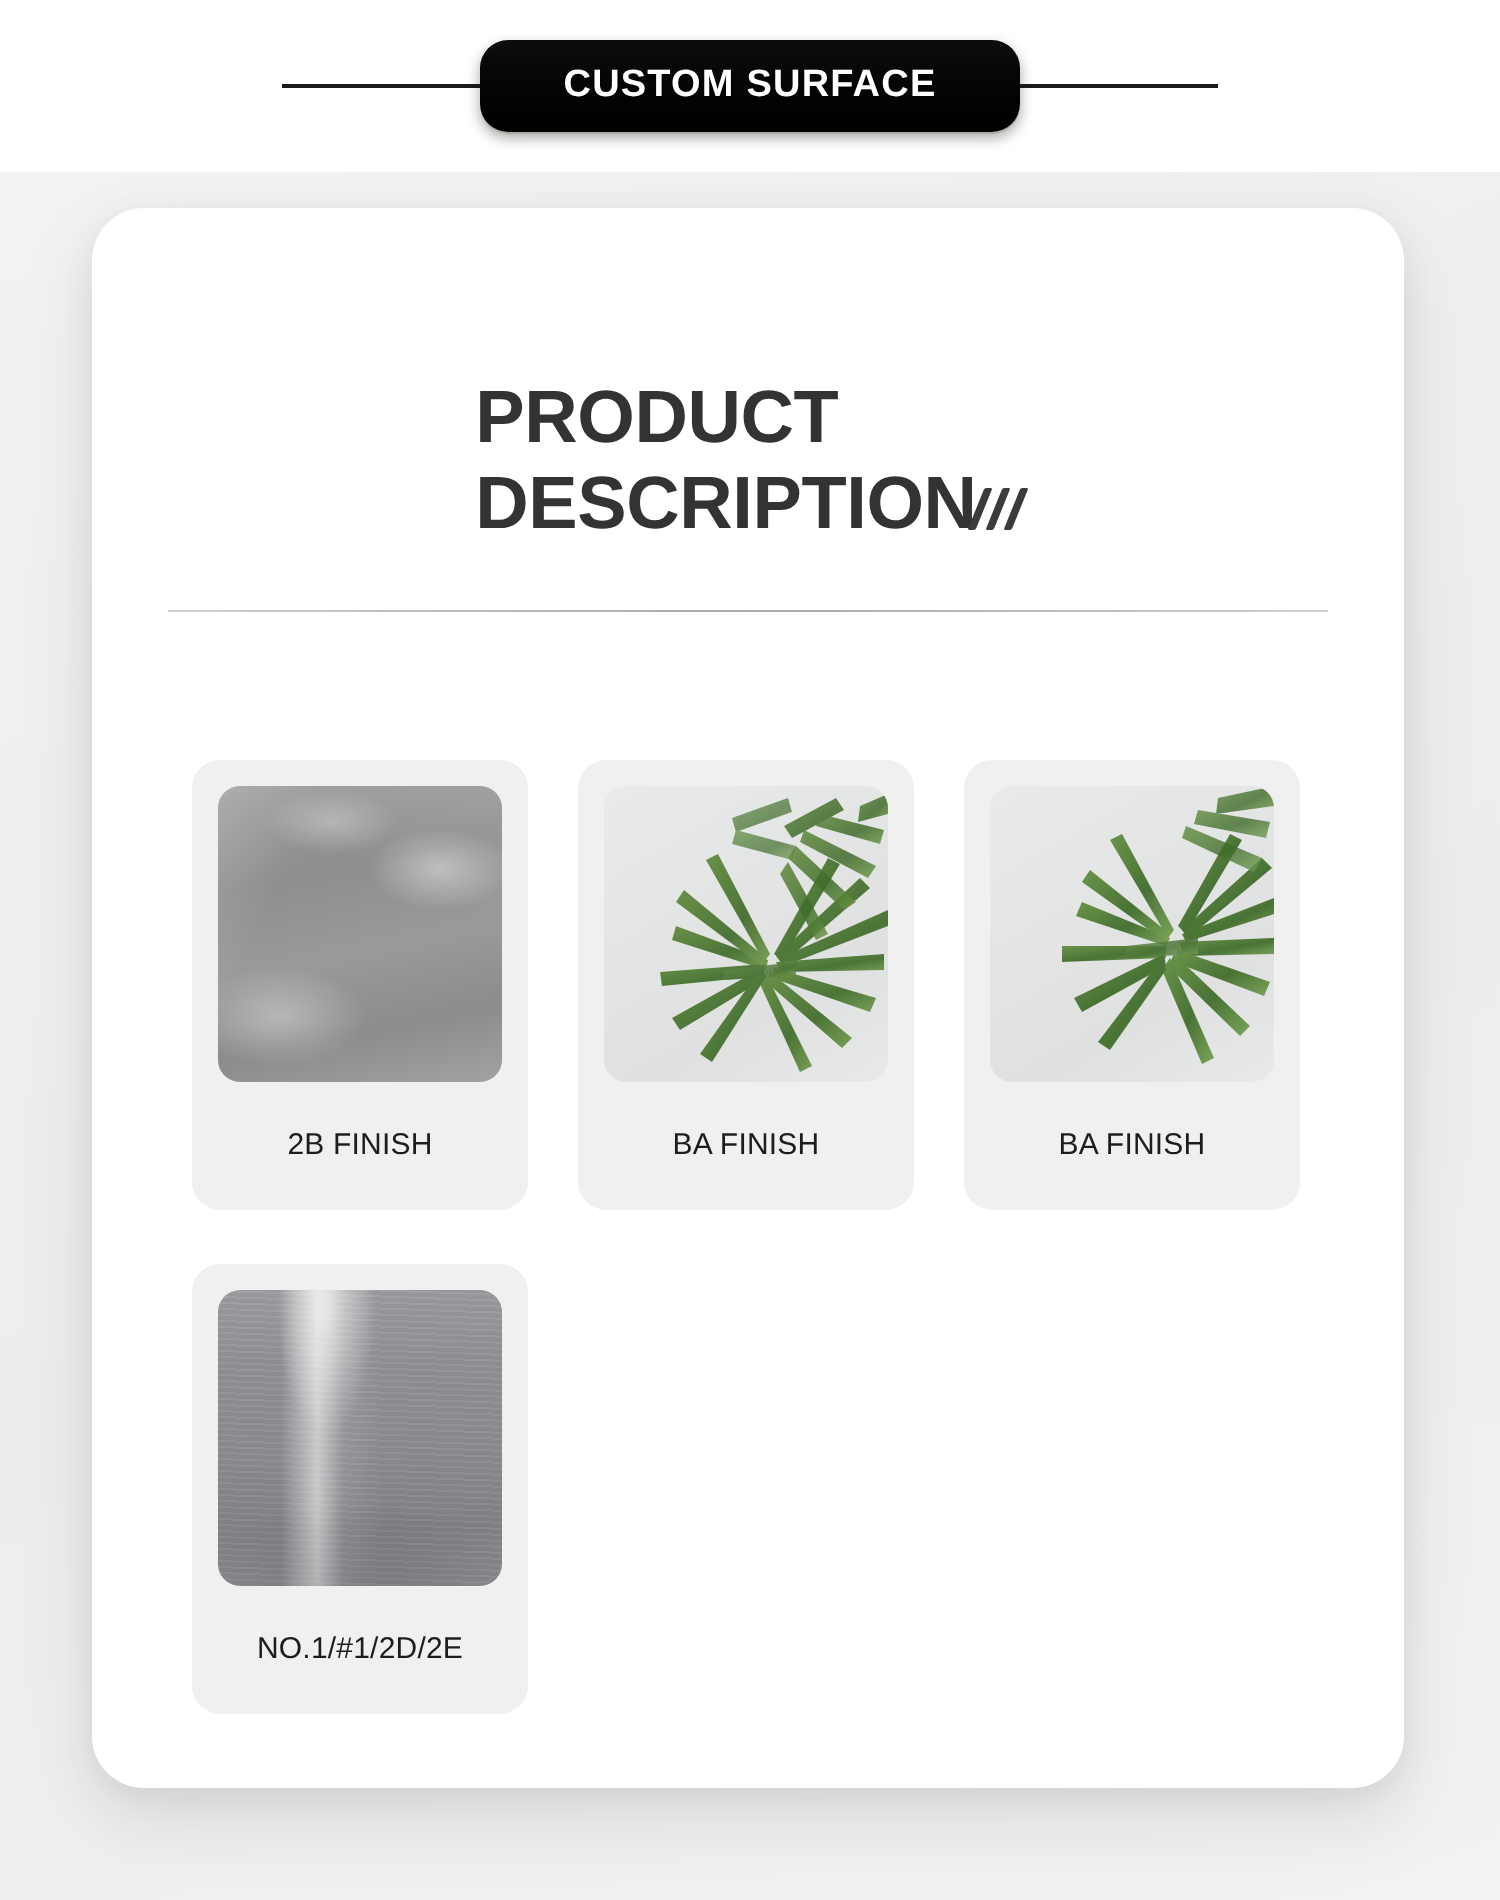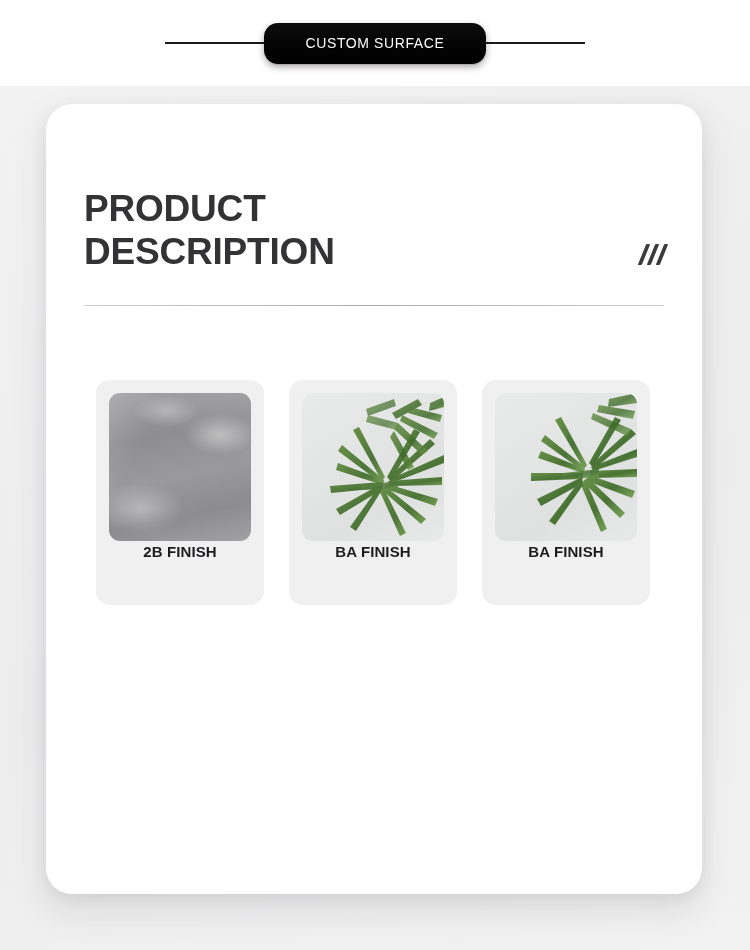--- a/index.html
+++ b/index.html
@@ -52,22 +52,22 @@
     background: linear-gradient(180deg, #0d0d0d 0%, #050505 45%, #000000 100%);
     color: #ffffff;
     border-radius: 14px;
     padding: 13px 42px 14px 42px;
     margin: 0 -1px;
     box-shadow: 0 3px 7px rgba(0,0,0,0.35), 0 1px 0 rgba(220,210,190,0.55);
     position: relative;
     z-index: 2;
   }
   .banner-title {
-    font-size: 14px;
-    font-weight: 400;
+    font-size: 19px;
+    font-weight: 700;
     letter-spacing: 0.6px;
     line-height: 1;
     white-space: nowrap;
     text-shadow: 0 1px 1px rgba(0,0,0,0.6);
   }
 
   
   .panel {
     position: absolute;
     left: 46px;
@@ -84,21 +84,21 @@
   
   .title-block {
     position: absolute;
     left: 38px;
     top: 84px;
     width: 580px;
   }
   .title-row {
     display: flex;
     align-items: flex-end;
-    justify-content: space-between;
+    justify-content: center;
   }
   .page-title {
     font-size: 37px;
     font-weight: 700;
     color: #333335;
     line-height: 1.15;
     letter-spacing: -0.2px;
     margin: 0;
     white-space: pre-line;
   }
@@ -145,25 +145,25 @@
   .swatch {
     width: 142px;
     height: 148px;
     border-radius: 11px;
     overflow: hidden;
     position: relative;
     flex: 0 0 auto;
   }
   .card-label {
     font-size: 15px;
-    font-weight: 700;
+    font-weight: 400;
     color: #1d1d1f;
     letter-spacing: 0.1px;
     text-align: center;
-    margin-top: 2px;
+    margin-top: 23px;
     white-space: nowrap;
   }
 
   
   .sw-2b {
     background:
       radial-gradient(ellipse 70px 40px at 22% 78%, rgba(255,255,255,0.34), rgba(255,255,255,0) 62%),
       radial-gradient(ellipse 60px 34px at 78% 28%, rgba(255,255,255,0.40), rgba(255,255,255,0) 60%),
       radial-gradient(ellipse 54px 26px at 40% 12%, rgba(255,255,255,0.30), rgba(255,255,255,0) 62%),
       linear-gradient(168deg, #9c9c9e 0%, #8e8e90 30%, #9a9a9c 55%, #8c8c8e 78%, #a2a2a4 100%);
@@ -361,15 +361,19 @@
             <path d="M104 12 L140 18 L138 26 L102 19 Z"></path>
             <path d="M98 20 L136 36 L132 43 L96 26 Z"></path>
           </g>
         </svg>
       </div>
       <div class="card-label">BA FINISH</div>
     </div>
 
 
 
+    <div class="card">
+      <div class="swatch sw-no1"></div>
+      <div class="card-label">NO.1/#1/2D/2E</div>
+    </div>
 
   </div>
 </div>
 
 </body></html>

